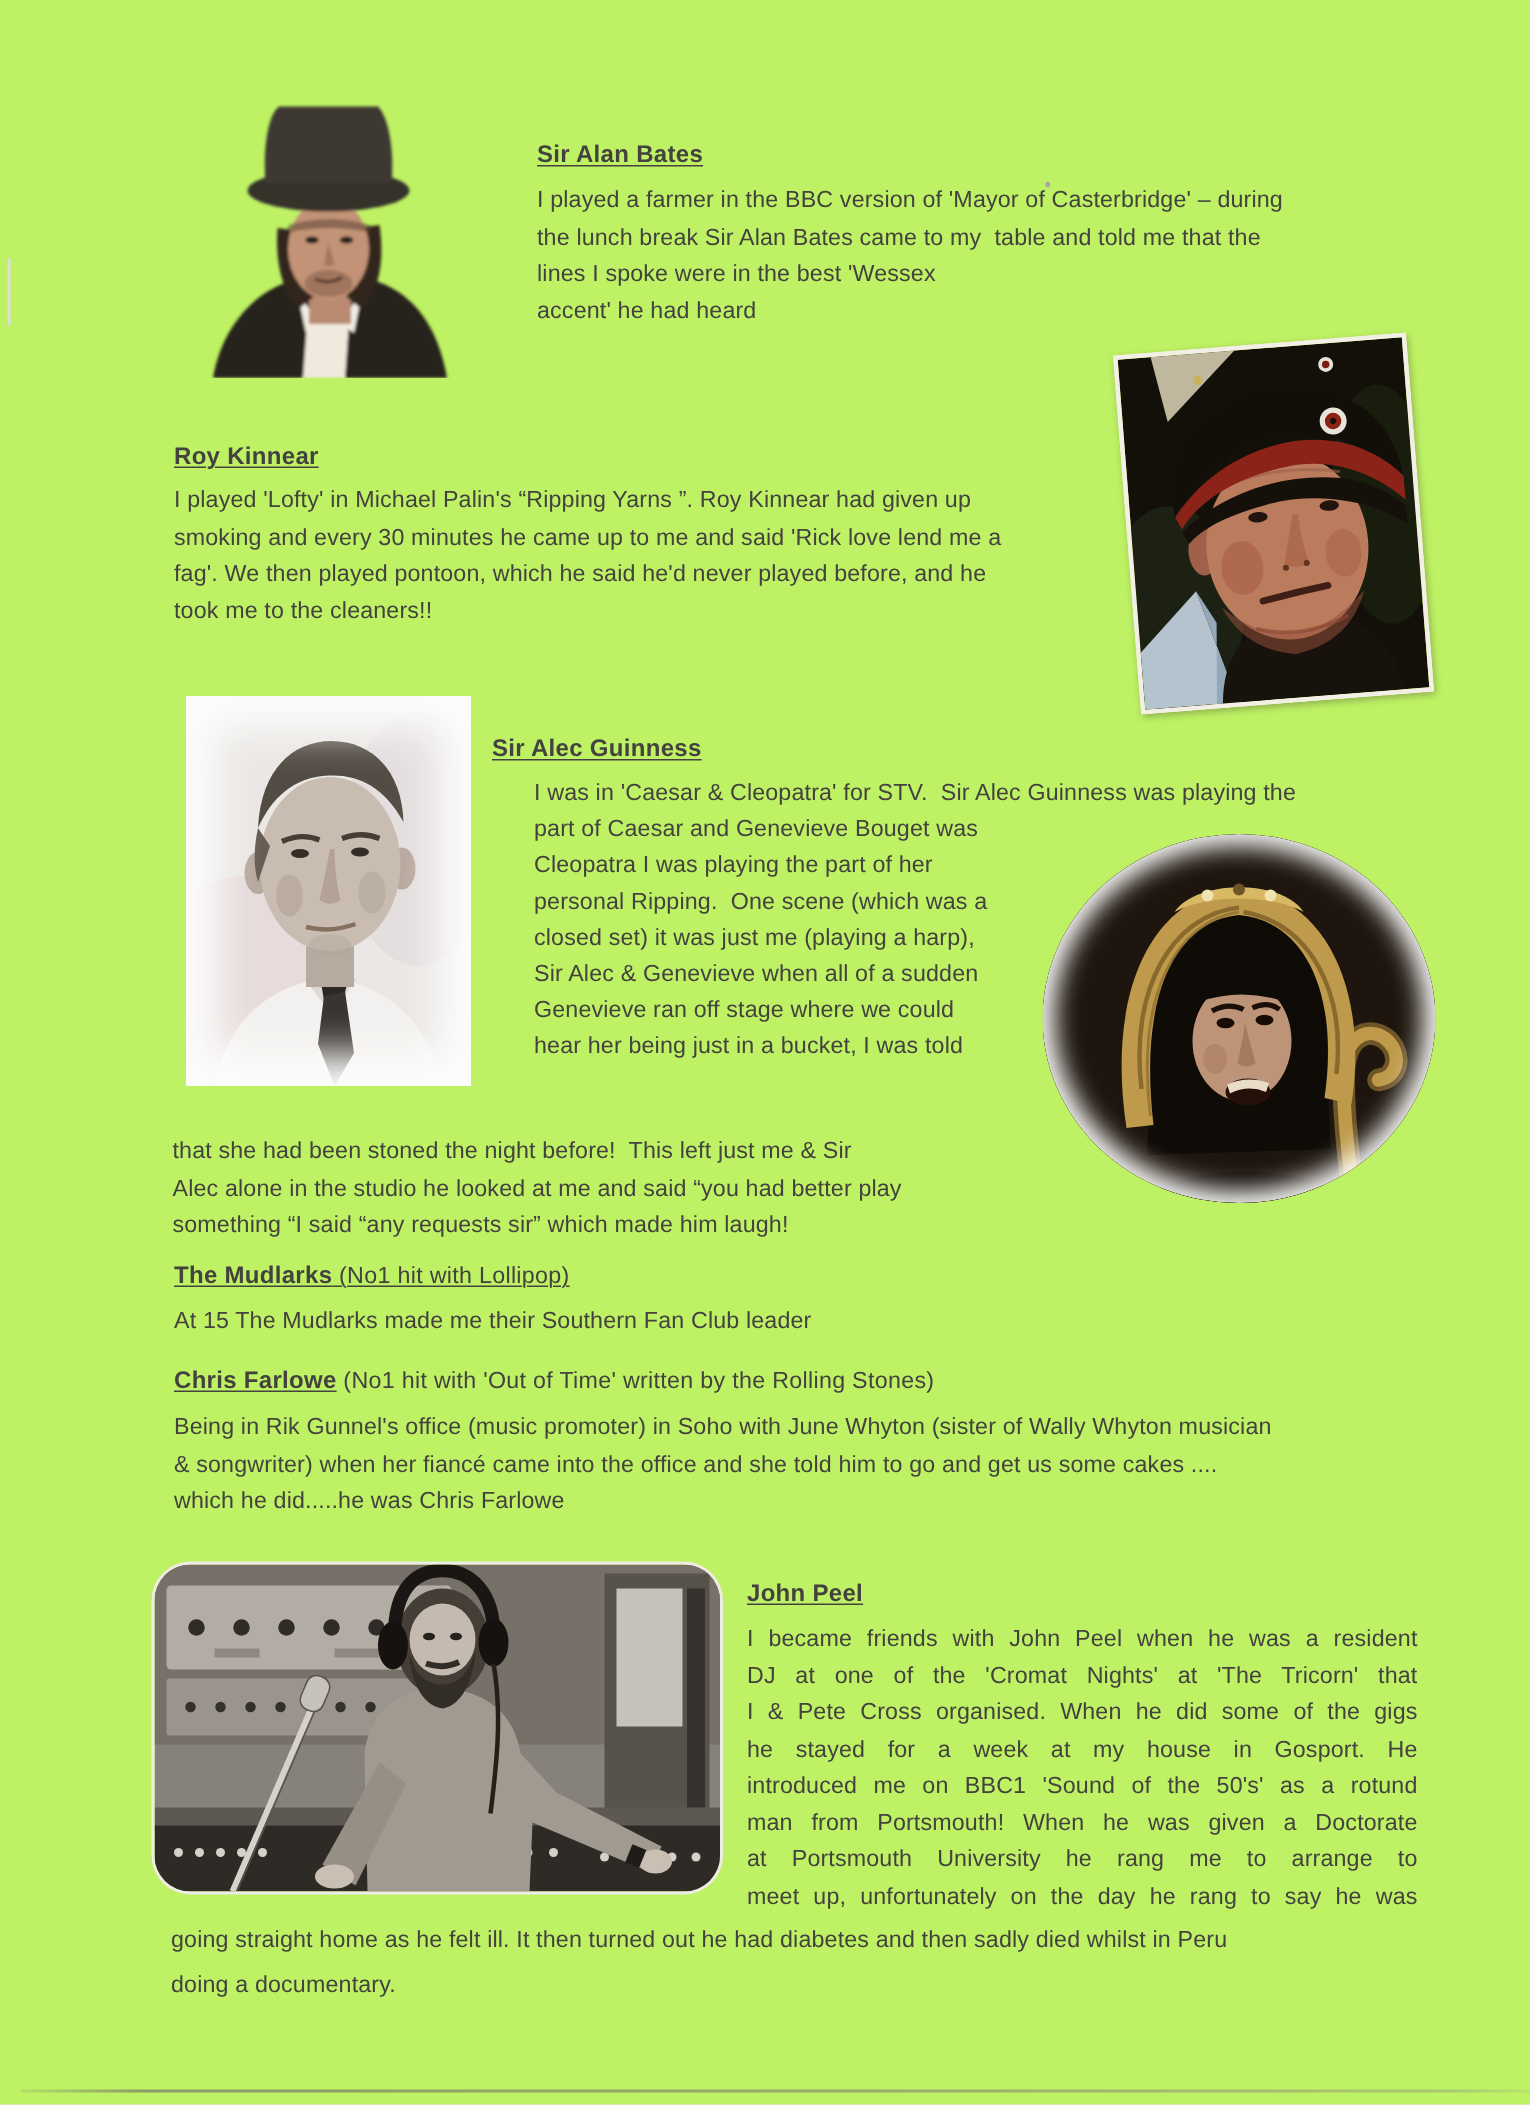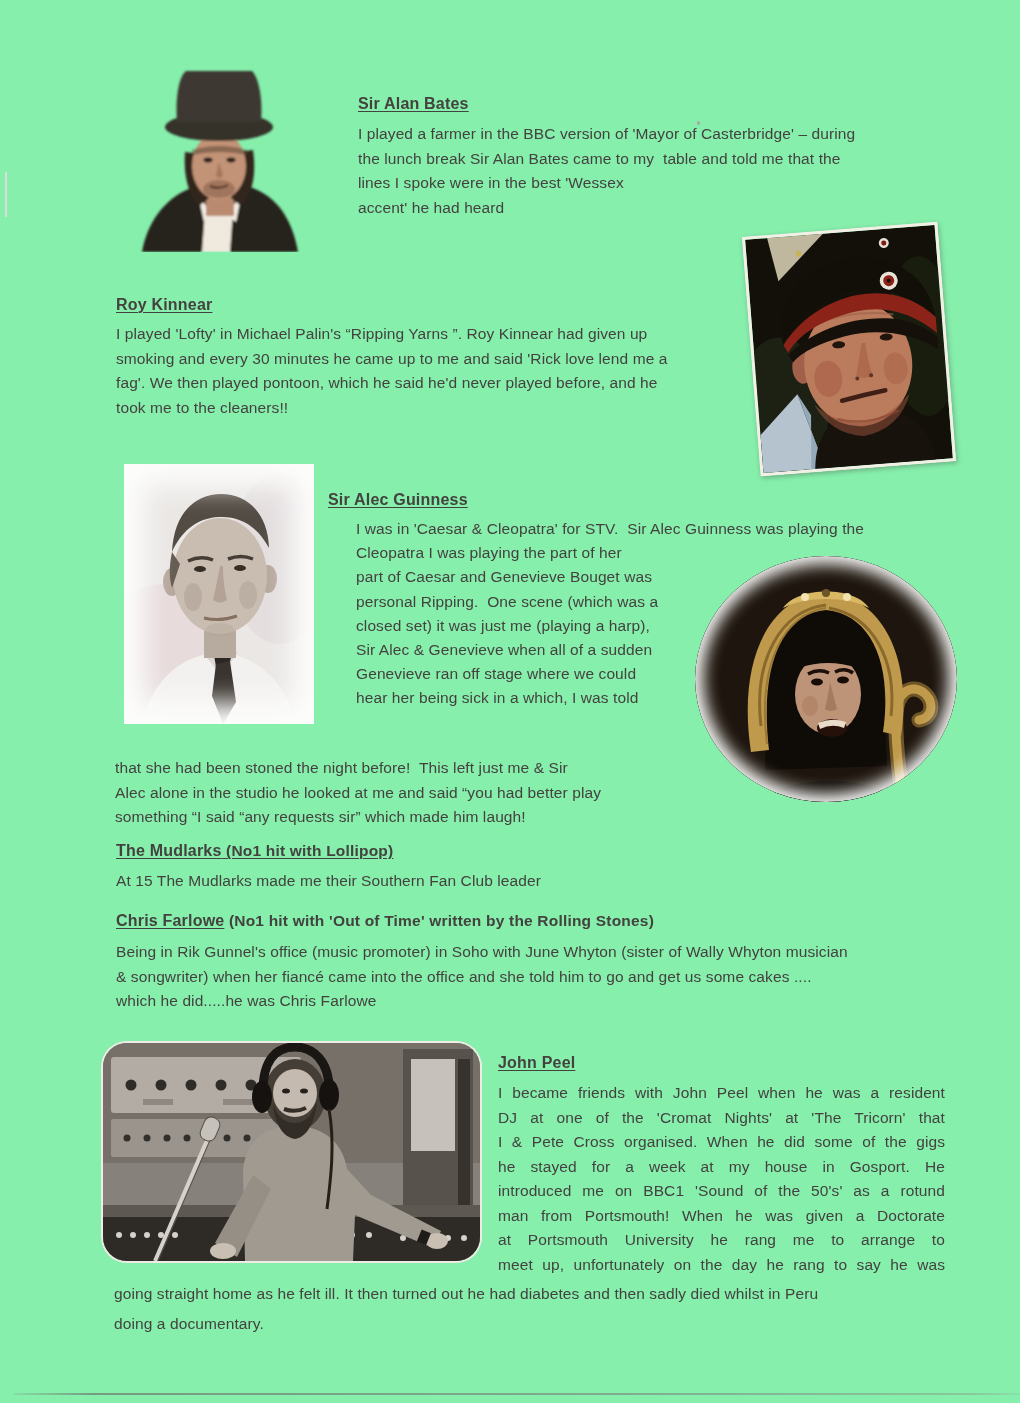--- a/index.html
+++ b/index.html
@@ -1,29 +1,29 @@
 <!DOCTYPE html>
 <html><head>
 <meta charset="utf-8">
 <style>
   html,body{margin:0;padding:0;background:#e8e8e8;}
   .page{
     position:relative;width:1020px;height:1403px;margin:0 auto;
-    background:#86efac;overflow:hidden;
+    background:#bef264;overflow:hidden;
     font-family:"Liberation Sans",sans-serif;color:#44423f;
   }
   .txt{position:absolute;}
   .heading{
     margin:0;font-size:16px;font-weight:bold;letter-spacing:.2px;
     text-decoration:underline;text-decoration-thickness:1.4px;text-underline-offset:2px;
     white-space:pre;
   }
   .heading.no-u{text-decoration:none;}
   .heading .u{text-decoration:underline;text-decoration-thickness:1.4px;text-underline-offset:2px;}
-  .h-suffix{font-weight:bold;font-size:15.5px;}
+  .h-suffix{font-weight:normal;font-size:15.5px;}
   .lines{font-size:15.5px;line-height:24.5px;letter-spacing:.1px;}
   .ln{white-space:pre;}
   .justify{width:447px;}
   .justify .ln{white-space:normal;text-align:justify;text-align-last:justify;}
   .photo{position:absolute;}
   .photo svg{display:block;width:100%;height:100%;}
   .bordered{border:3px solid #f3efe7;box-shadow:1px 2px 5px rgba(60,55,45,.35);}
   .fade-overlay{position:absolute;inset:0;pointer-events:none;}
   .artifact{position:absolute;}
 </style>
@@ -136,27 +136,27 @@
       <ellipse cx="124" cy="131" rx="9" ry="14" fill="#ab9c90" opacity=".45"></ellipse>
       <path d="M80,154 Q96,158 113,152" stroke="#86705f" stroke-width="3" fill="none"></path>
       <ellipse cx="96" cy="166" rx="14" ry="7" fill="#b2a296" opacity=".4"></ellipse>
     </svg>
     <div class="fade-overlay" style="box-shadow:inset 0 0 26px 22px #fcfcfb;"></div>
   </div>
 
   <h2 class="txt heading" style="left:328px;top:491px;">Sir Alec Guinness</h2>
   <div class="txt lines" style="left:328px;top:517px;line-height:24.2px;margin-left:28px;">
       <div class="ln">I was in 'Caesar &amp; Cleopatra' for STV.  Sir Alec Guinness was playing the</div>
+      <div class="ln">part of Caesar and Genevieve Bouget was</div>
       <div class="ln">Cleopatra I was playing the part of her</div>
-      <div class="ln">part of Caesar and Genevieve Bouget was</div>
       <div class="ln">personal Ripping.  One scene (which was a</div>
       <div class="ln">closed set) it was just me (playing a harp),</div>
       <div class="ln">Sir Alec &amp; Genevieve when all of a sudden</div>
       <div class="ln">Genevieve ran off stage where we could</div>
-      <div class="ln">hear her being sick in a which, I was told</div>
+      <div class="ln">hear her being just in a bucket, I was told</div>
     </div>
   <div class="txt lines" style="left:115px;top:756px;line-height:24.5px;">
       <div class="ln">that she had been stoned the night before!  This left just me &amp; Sir</div>
       <div class="ln">Alec alone in the studio he looked at me and said “you had better play</div>
       <div class="ln">something “I said “any requests sir” which made him laugh!</div>
     </div>
 
   <div class="photo" style="left:695px;top:556px;width:262px;height:246px;border-radius:50%;overflow:hidden;" aria-label="Actress as Cleopatra in gold Egyptian headdress holding a crook">
     <svg viewBox="0 0 262 246">
       <rect width="262" height="246" fill="#19130d"></rect>

